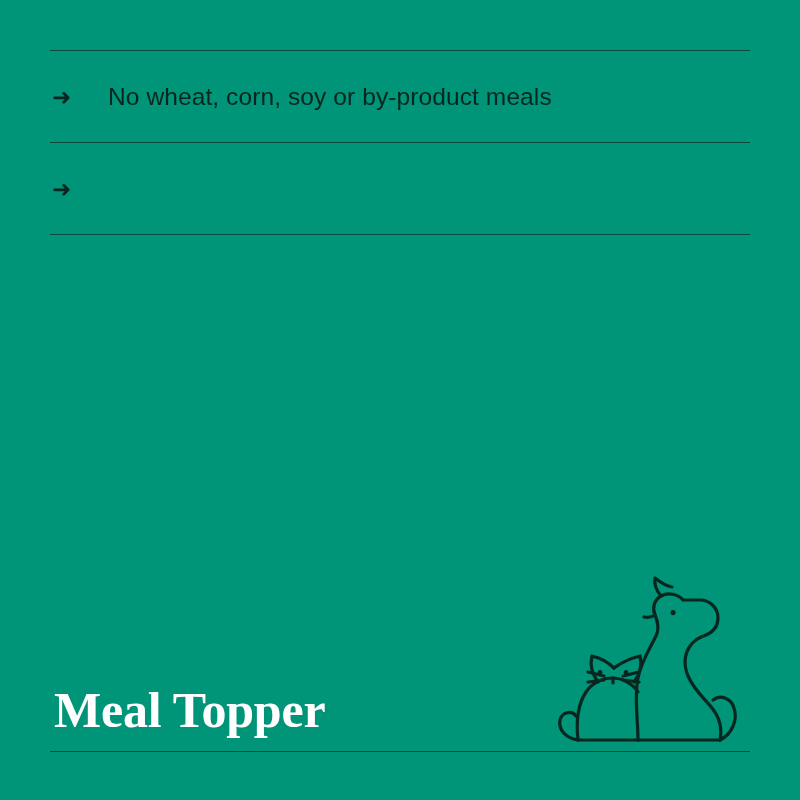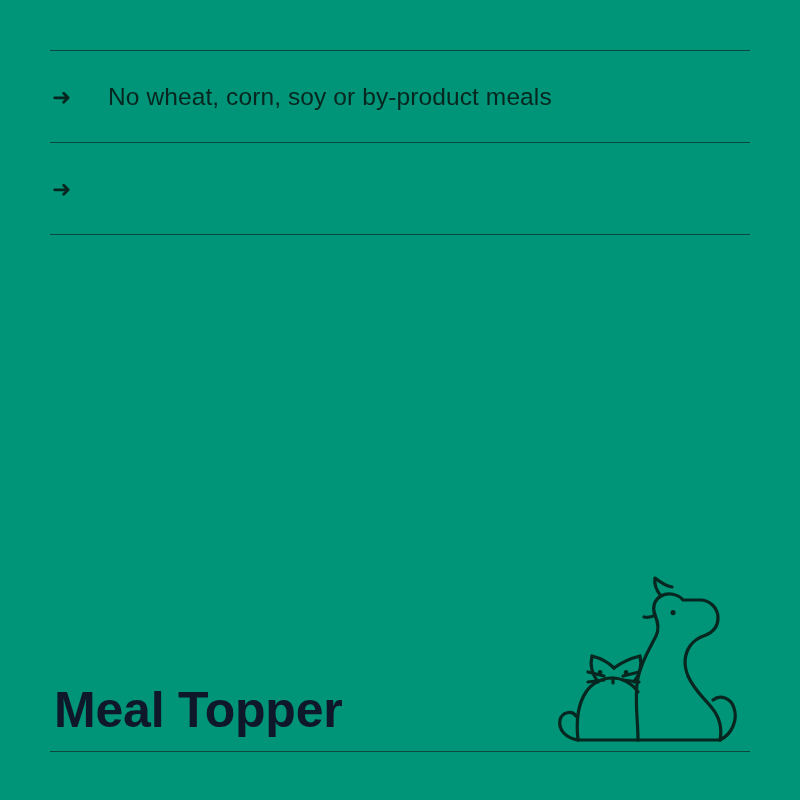--- a/index.html
+++ b/index.html
@@ -55,23 +55,23 @@
     font-family: "Liberation Sans", sans-serif;
     text-align: right;
   }
   .title-block {
     position: absolute;
     left: 54px;
     bottom: 62px;
     width: 520px;
   }
   .title-line {
-    font-family: Liberation Sans, sans-serif;
+    font-family: Liberation Serif, serif;
     font-weight: bold;
-    color: #0f172a;
+    color: #ffffff;
     font-size: 50px;
     line-height: 1.12;
     letter-spacing: -0.2px;
     white-space: nowrap;
   }
   .bottom-rule {
     position: absolute;
     left: 50px;
     bottom: 48px;
     width: 700px;

